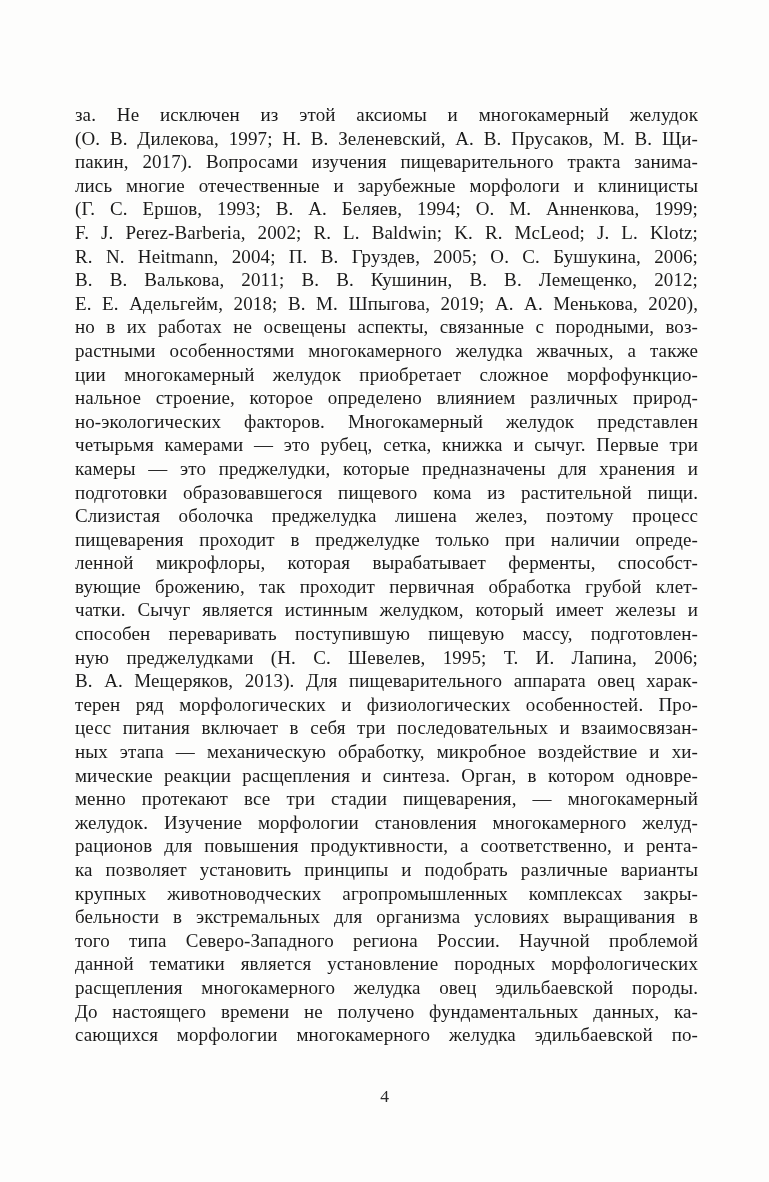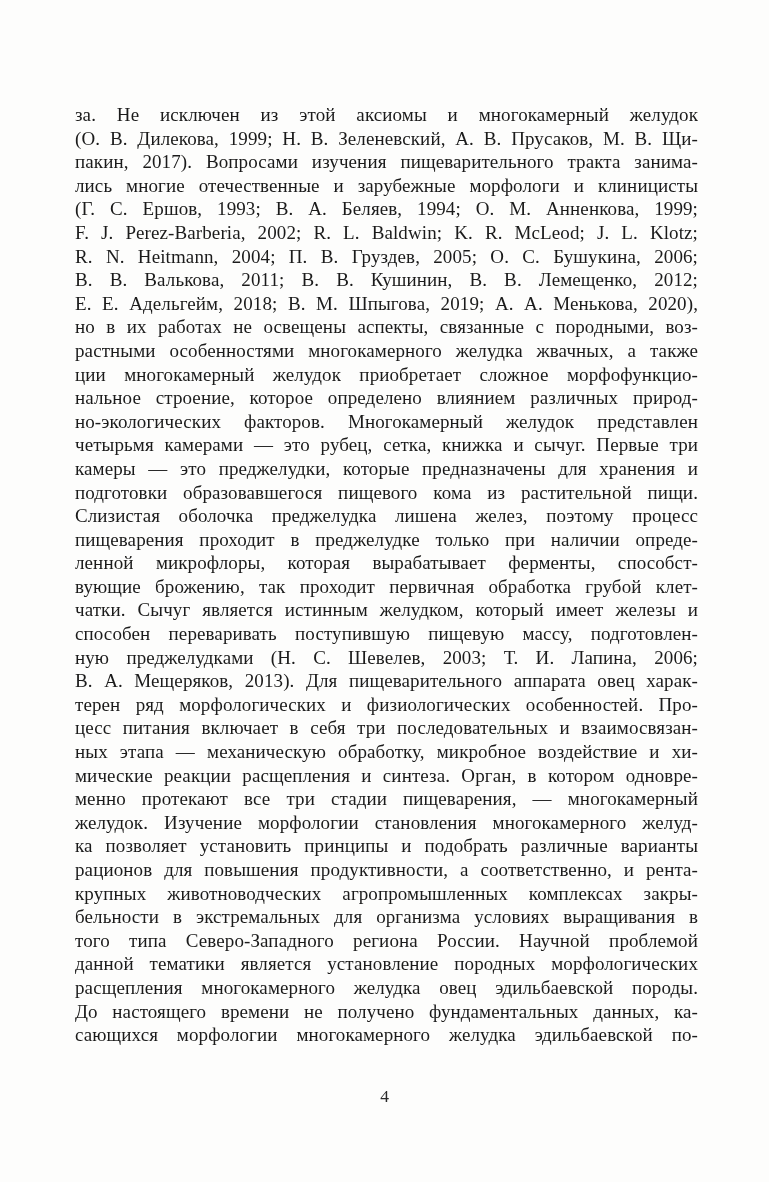--- a/index.html
+++ b/index.html
@@ -41,21 +41,21 @@
     font-size: 17.5px;
     color: #2a2a2a;
   }
 </style>
 </head>
 <body>
 
 <div class="page">
   <div class="text-block">
     <div class="line">за. Не исключен из этой аксиомы и многокамерный желудок</div>
-    <div class="line">(О. В. Дилекова, 1999; Н. В. Зеленевский, А. В. Прусаков, М. В. Щи-</div>
+    <div class="line">(О. В. Дилекова, 1997; Н. В. Зеленевский, А. В. Прусаков, М. В. Щи-</div>
     <div class="line">пакин, 2017). Вопросами изучения пищеварительного тракта занима-</div>
     <div class="line">лись многие отечественные и зарубежные морфологи и клиницисты</div>
     <div class="line">(Г. С. Ершов, 1993; В. А. Беляев, 1994; О. М. Анненкова, 1999;</div>
     <div class="line">F. J. Perez-Barberia, 2002; R. L. Baldwin; K. R. McLeod; J. L. Klotz;</div>
     <div class="line">R. N. Heitmann, 2004; П. В. Груздев, 2005; О. С. Бушукина, 2006;</div>
     <div class="line">В. В. Валькова, 2011; В. В. Кушинин, В. В. Лемещенко, 2012;</div>
     <div class="line">Е. Е. Адельгейм, 2018; В. М. Шпыгова, 2019; А. А. Менькова, 2020),</div>
     <div class="line">но в их работах не освещены аспекты, связанные с породными, воз-</div>
     <div class="line">растными особенностями многокамерного желудка жвачных, а также</div>
     <div class="line">ции многокамерный желудок приобретает сложное морфофункцио-</div>
@@ -63,30 +63,30 @@
     <div class="line">но-экологических факторов. Многокамерный желудок представлен</div>
     <div class="line">четырьмя камерами — это рубец, сетка, книжка и сычуг. Первые три</div>
     <div class="line">камеры — это преджелудки, которые предназначены для хранения и</div>
     <div class="line">подготовки образовавшегося пищевого кома из растительной пищи.</div>
     <div class="line">Слизистая оболочка преджелудка лишена желез, поэтому процесс</div>
     <div class="line">пищеварения проходит в преджелудке только при наличии опреде-</div>
     <div class="line">ленной микрофлоры, которая вырабатывает ферменты, способст-</div>
     <div class="line">вующие брожению, так проходит первичная обработка грубой клет-</div>
     <div class="line">чатки. Сычуг является истинным желудком, который имеет железы и</div>
     <div class="line">способен переваривать поступившую пищевую массу, подготовлен-</div>
-    <div class="line">ную преджелудками (Н. С. Шевелев, 2003; Т. И. Лапина, 2006;</div>
+    <div class="line">ную преджелудками (Н. С. Шевелев, 1995; Т. И. Лапина, 2006;</div>
     <div class="line">В. А. Мещеряков, 2013). Для пищеварительного аппарата овец харак-</div>
     <div class="line">терен ряд морфологических и физиологических особенностей. Про-</div>
     <div class="line">цесс питания включает в себя три последовательных и взаимосвязан-</div>
     <div class="line">ных этапа — механическую обработку, микробное воздействие и хи-</div>
     <div class="line">мические реакции расщепления и синтеза. Орган, в котором одновре-</div>
     <div class="line">менно протекают все три стадии пищеварения, — многокамерный</div>
     <div class="line">желудок. Изучение морфологии становления многокамерного желуд-</div>
+    <div class="line">рационов для повышения продуктивности, а соответственно, и рента-</div>
     <div class="line">ка позволяет установить принципы и подобрать различные варианты</div>
-    <div class="line">рационов для повышения продуктивности, а соответственно, и рента-</div>
     <div class="line">крупных животноводческих агропромышленных комплексах закры-</div>
     <div class="line">бельности в экстремальных для организма условиях выращивания в</div>
     <div class="line">того типа Северо-Западного региона России. Научной проблемой</div>
     <div class="line">данной тематики является установление породных морфологических</div>
     <div class="line">расщепления многокамерного желудка овец эдильбаевской породы.</div>
     <div class="line">До настоящего времени не получено фундаментальных данных, ка-</div>
     <div class="line">сающихся морфологии многокамерного желудка эдильбаевской по-</div>
   </div>
   <div class="page-number">4</div>
 </div>

